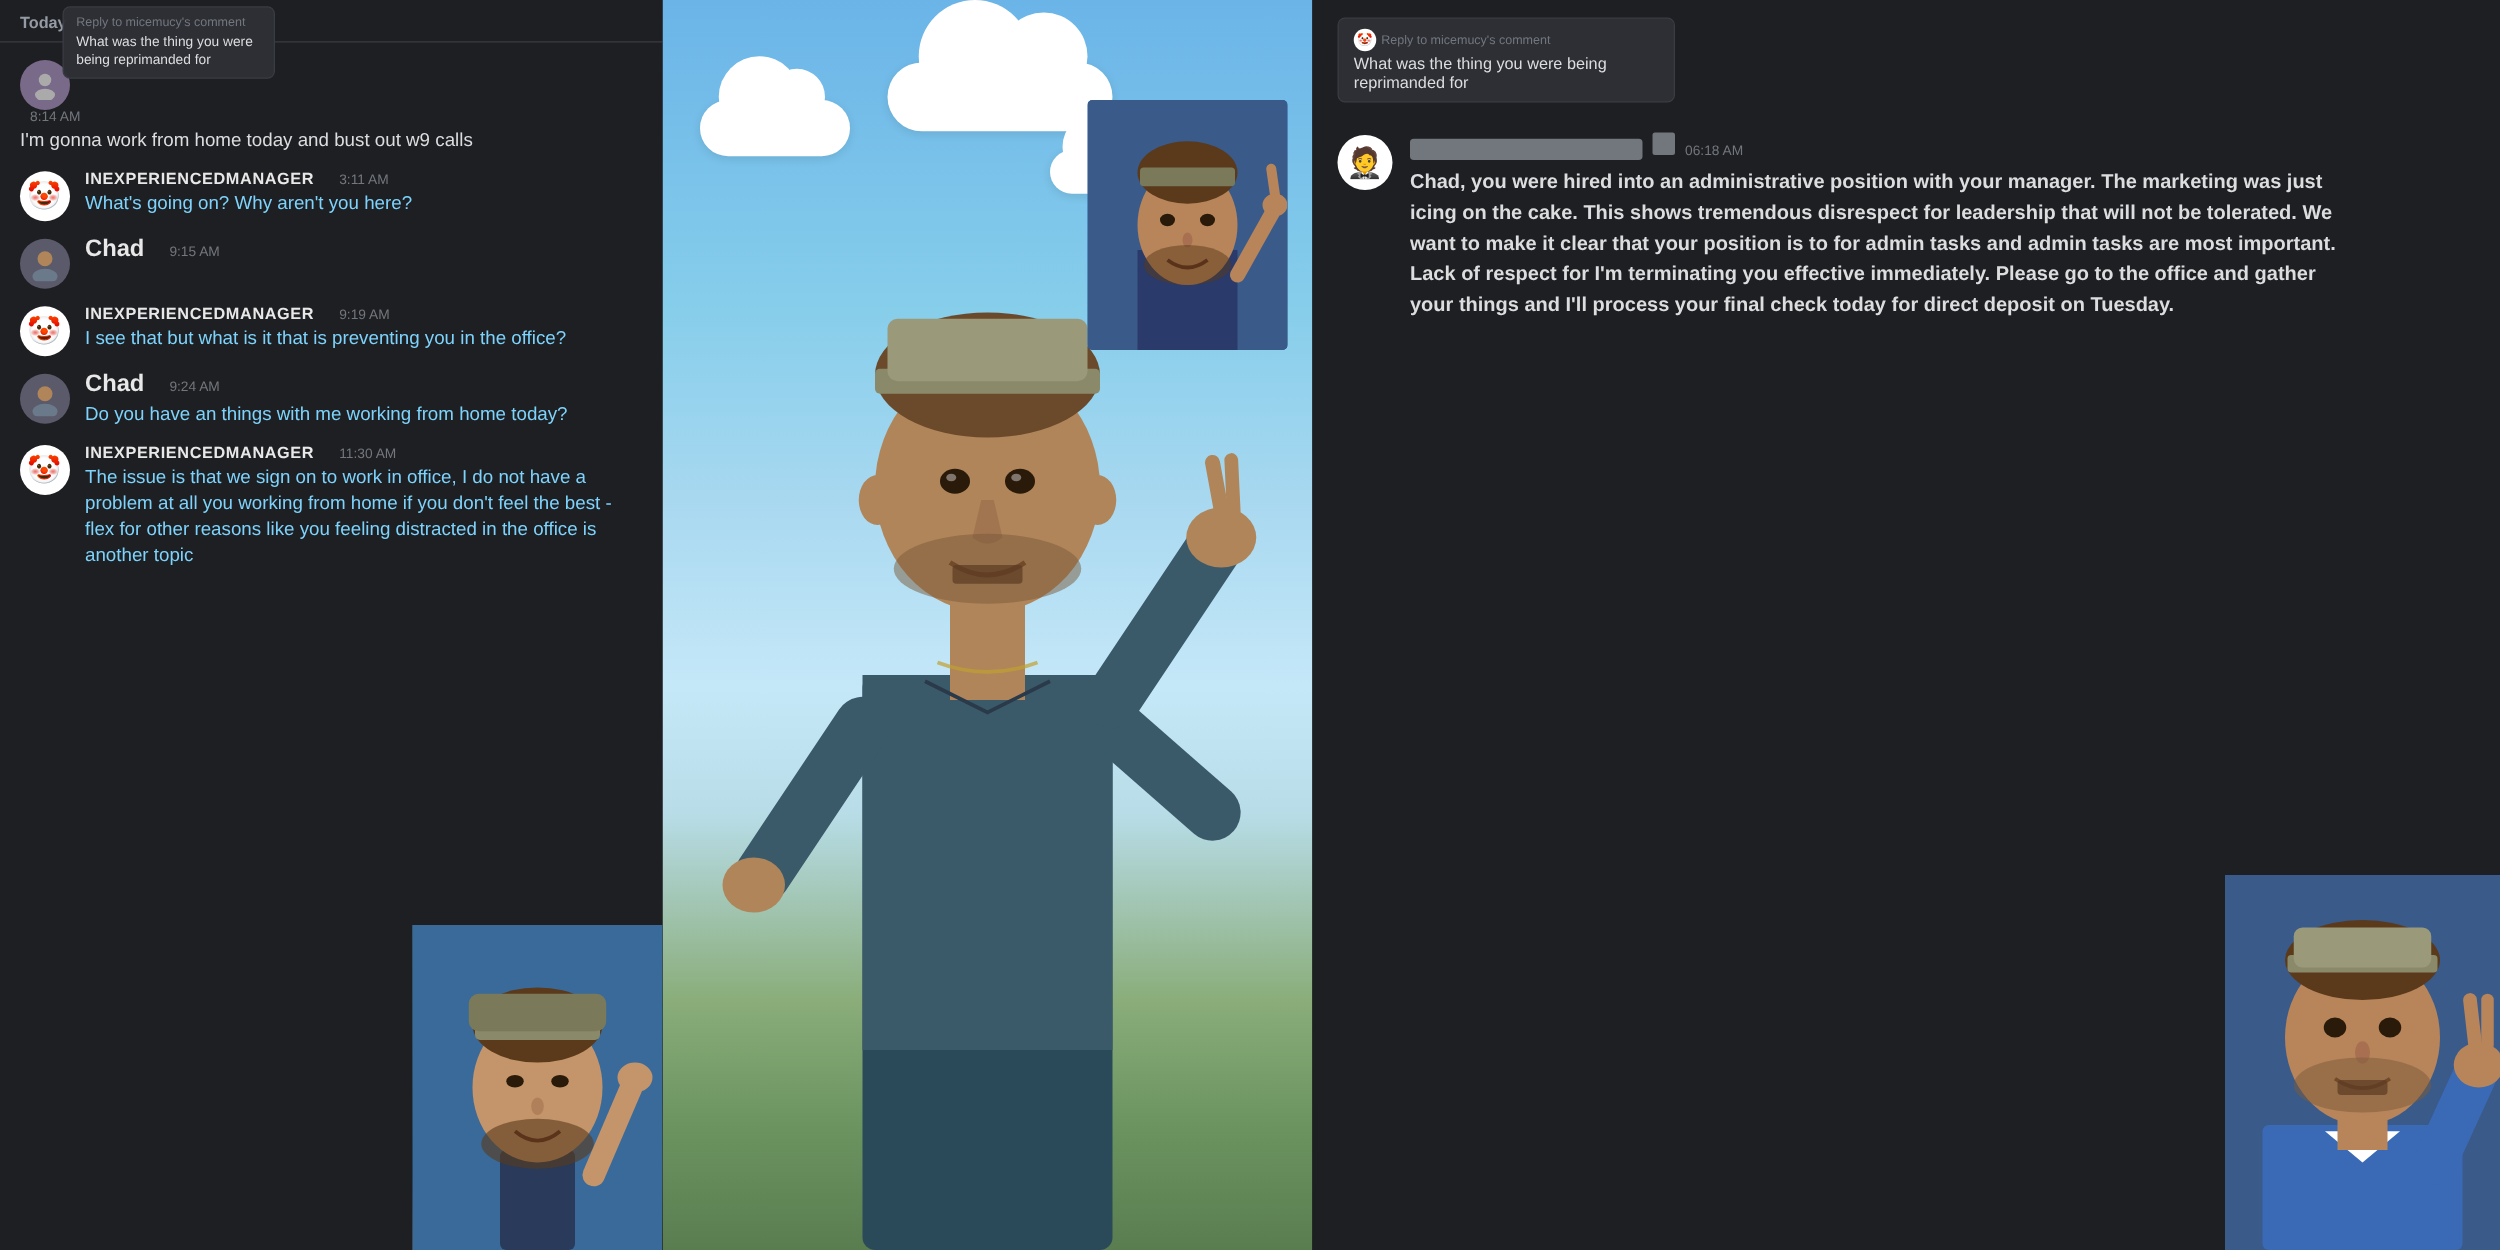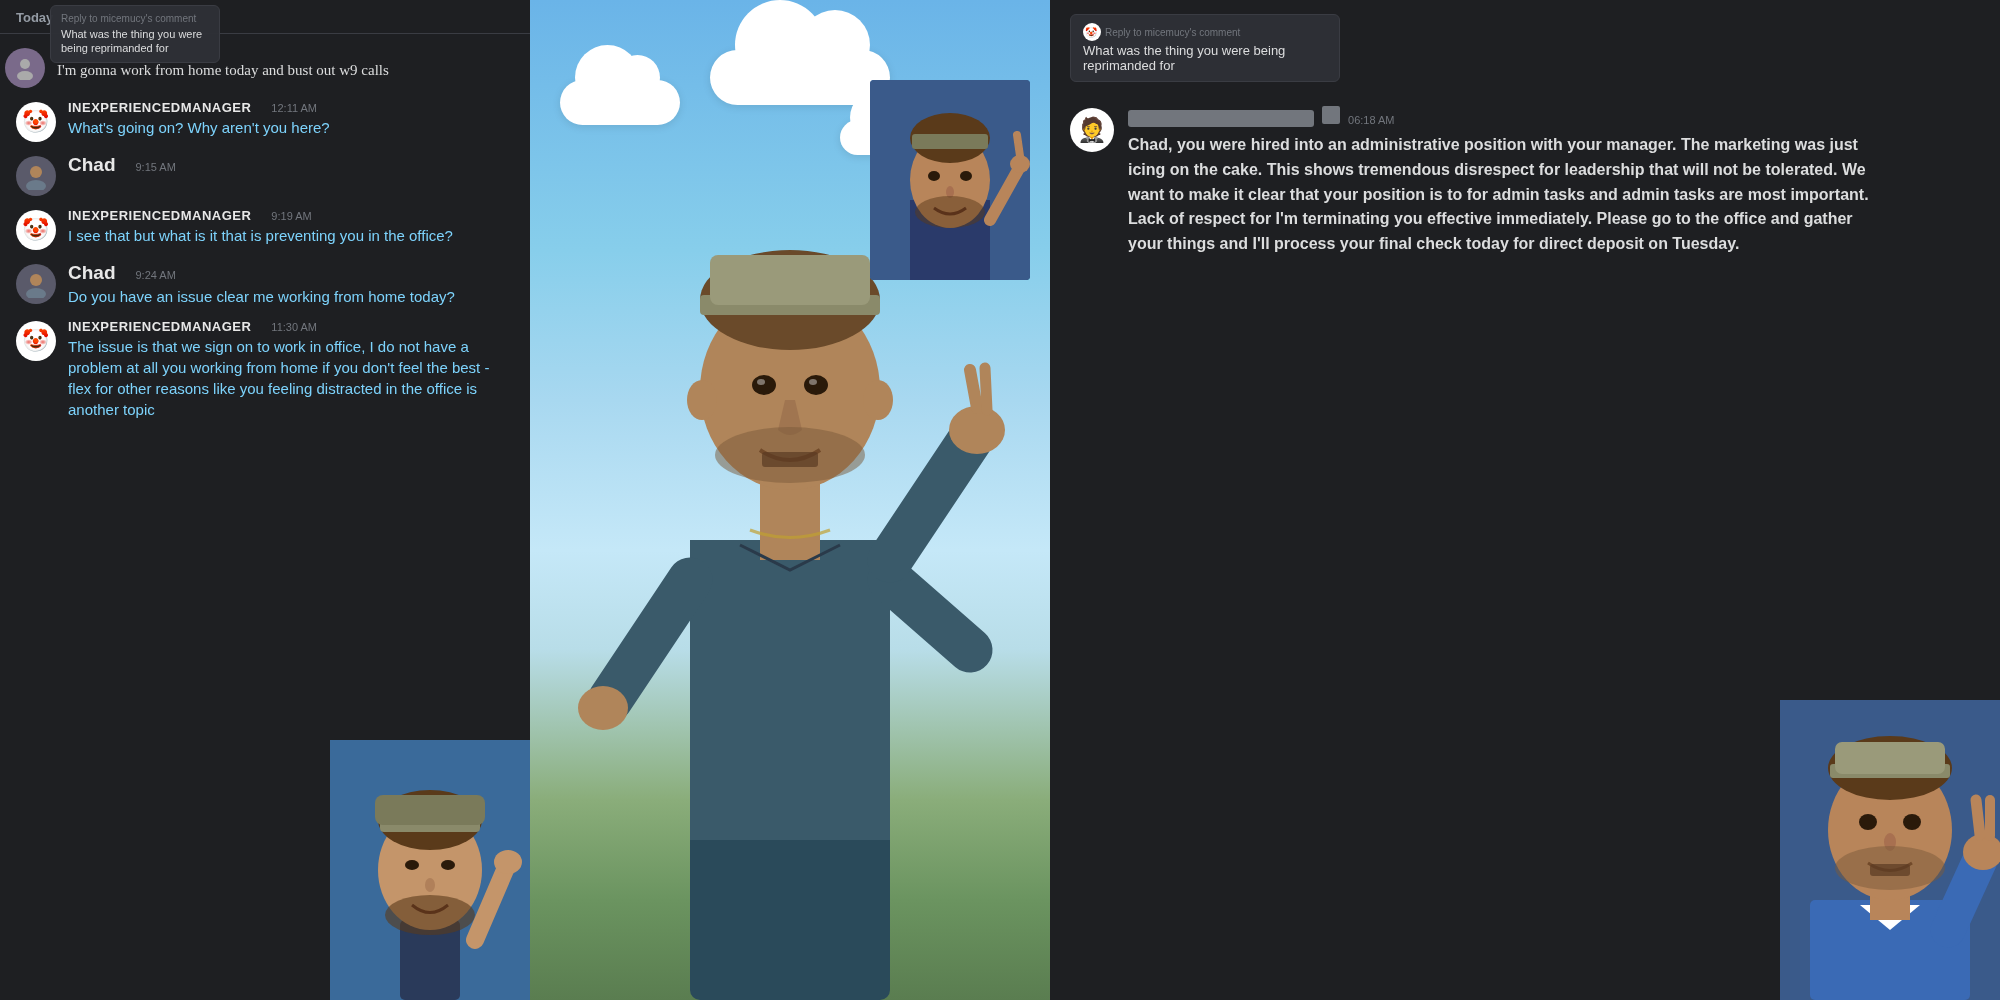--- a/index.html
+++ b/index.html
@@ -279,42 +279,42 @@
 
   <div class="reply-popup-left">
     <div class="reply-author-label">Reply to micemucy's comment</div>
     <div>What was the thing you were being reprimanded for</div>
   </div>
 
   <div class="today-label">Today</div>
 
   <div class="chat-container">
 
-    <div style="display:flex; padding: 4px 5px; margin-bottom:4px;font-family:Liberation Serif, serif;">
+    <div style="display:flex; flex-direction:column; padding: 4px 16px; margin-bottom:4px;">
       <div class="avatar" style="background:#7a6a8a; color:#ccc; font-size:9px; width:40px; height:40px; border-radius:50%; flex-shrink:0; margin-right:12px; margin-top:2px; display:flex; align-items:center; justify-content:center;">
         <svg width="24" height="24" viewBox="0 0 24 24">
             <circle cx="12" cy="8" r="5" fill="#aaa"></circle>
             <ellipse cx="12" cy="20" rx="8" ry="5" fill="#aaa"></ellipse>
           </svg>
       </div>
       <div>
         <div style="display:flex; align-items:baseline; gap:8px; margin-bottom:2px;">
           <span style="font-size:15px; font-weight:700; color:#e8e8e8;"></span>
           <span style="color:#72767d; font-size:11px;">8:14 AM</span>
         </div>
         <div style="color:#dcddde; font-size:15px; line-height:1.4;">I'm gonna work from home today and bust out w9 calls</div>
       </div>
     </div>
 
     <div class="message-group">
       <div class="avatar clown">🤡</div>
       <div class="message-content">
         <div class="message-header">
           <span class="username inexperienced">INEXPERIENCEDMANAGER</span>
-          <span class="timestamp">12:11 AM</span>
+          <span class="timestamp">3:11 AM</span>
         </div>
         <div class="message-text">What's going on? Why aren't you here?</div>
       </div>
     </div>
 
     <div class="message-group">
       <div class="avatar" style="background:#5a5a6a; overflow:hidden;">
         <svg width="28" height="28" viewBox="0 0 28 28">
             <circle cx="14" cy="10" r="6" fill="#b0855a"></circle>
             <ellipse cx="14" cy="24" rx="10" ry="6" fill="#6a7a8a"></ellipse>
@@ -344,21 +344,21 @@
         <svg width="28" height="28" viewBox="0 0 28 28">
             <circle cx="14" cy="10" r="6" fill="#b0855a"></circle>
             <ellipse cx="14" cy="24" rx="10" ry="6" fill="#6a7a8a"></ellipse>
           </svg>
       </div>
       <div class="message-content">
         <div class="message-header">
           <span class="username chad">Chad</span>
           <span class="timestamp">9:24 AM</span>
         </div>
-        <div class="message-text">Do you have an issue clear me working from home today?</div>
+        <div class="message-text">Do you have an things with me working from home today?</div>
       </div>
     </div>
 
     <div class="message-group">
       <div class="avatar clown">🤡</div>
       <div class="message-content">
         <div class="message-header">
           <span class="username inexperienced">INEXPERIENCEDMANAGER</span>
           <span class="timestamp">11:30 AM</span>
         </div>

